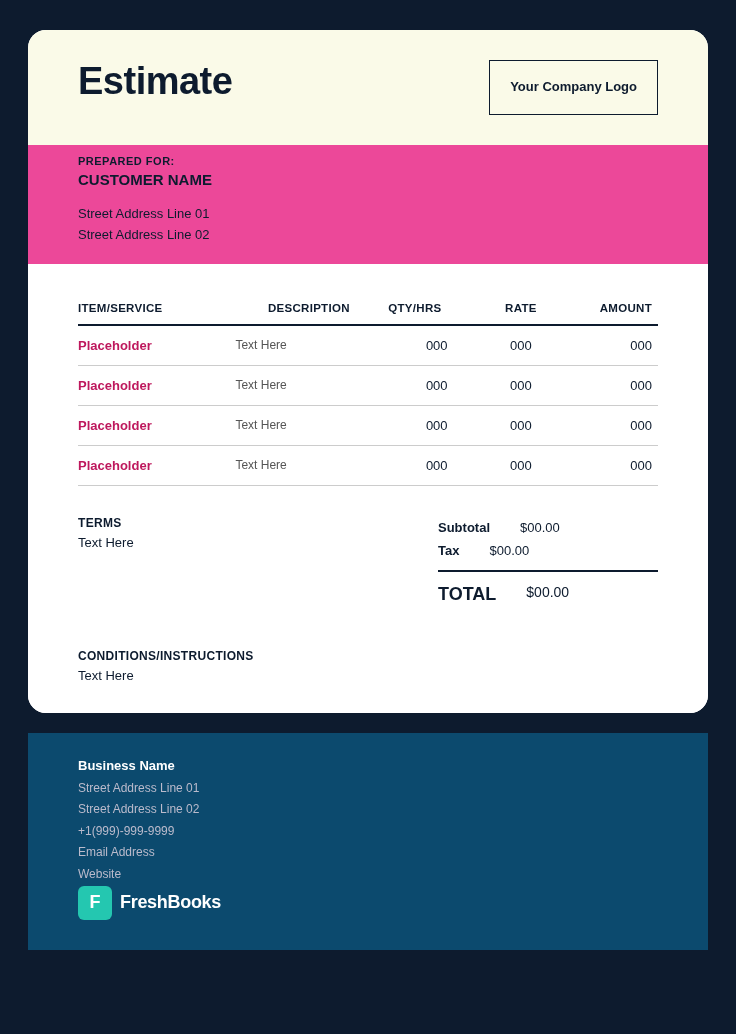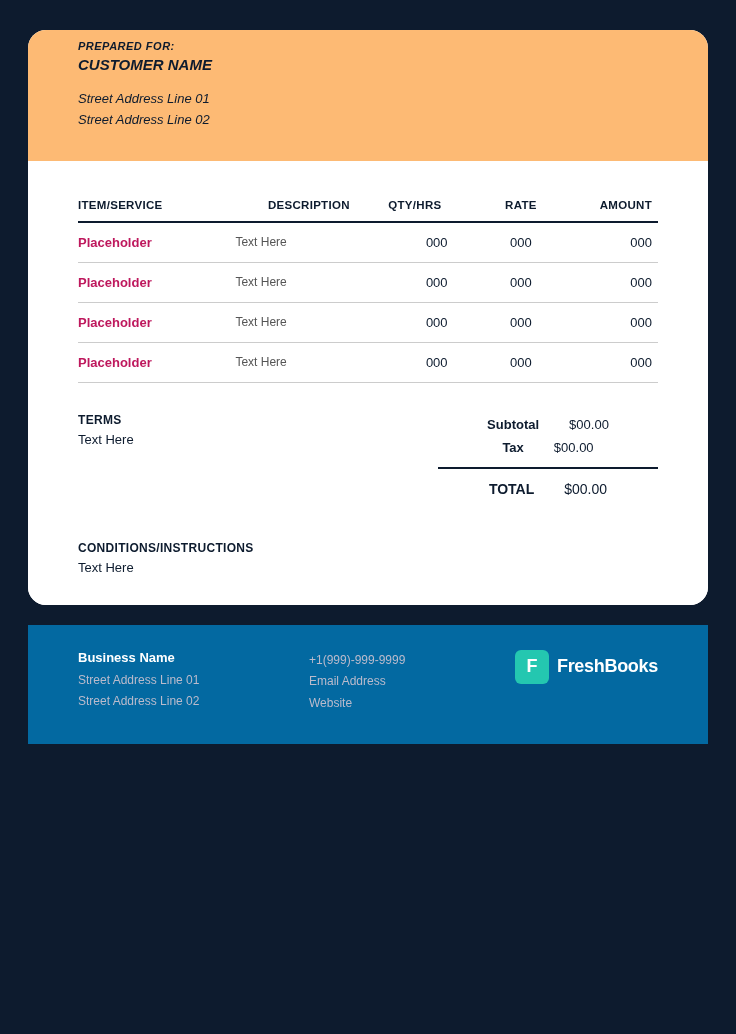--- a/index.html
+++ b/index.html
@@ -48,26 +48,25 @@
       line-height: 1.4;
       min-width: 100px;
       min-height: 55px;
       display: flex;
       align-items: center;
       justify-content: center;
     }
 
     
     .doc-info-section {
-      background-color: #fdba74;
-      padding: 10px 50px 30px 50px;
+      background-color: #ec4899;
+      padding: 10px 50px 18px 50px;
       display: flex;
       justify-content: space-between;
       align-items: flex-start;
-      font-style: italic;
     }
 
     .prepared-for-block {}
     .prepared-for-label {
       font-size: 11px;
       font-weight: 800;
       color: #0d1b2e;
       letter-spacing: 0.5px;
       margin-bottom: 4px;
     }
@@ -191,21 +190,21 @@
       font-size: 13px;
       color: #0d1b2e;
     }
 
     .totals-block {
       min-width: 220px;
     }
 
     .totals-row {
       display: flex;
-      justify-content: center;
+      justify-content: flex-start;
       padding: 4px 0;
       font-size: 13px;
       color: #0d1b2e;
     }
 
     .totals-row .t-label {
       font-weight: 700;
       color: #0d1b2e;
       margin-right: 30px;
     }
@@ -214,21 +213,21 @@
       color: #0d1b2e;
     }
 
     .totals-divider {
       border: none;
       border-top: 2px solid #0d1b2e;
       margin: 8px 0;
     }
 
     .totals-row.total-row .t-label {
-      font-size: 14px;
+      font-size: 18px;
       font-weight: 900;
     }
 
     .totals-row.total-row .t-value {
       font-size: 14px;
     }
 
     
     .conditions-block {
       margin-top: 10px;
@@ -242,27 +241,28 @@
       letter-spacing: 0.3px;
     }
 
     .conditions-text {
       font-size: 13px;
       color: #0d1b2e;
     }
 
     
     .page-footer {
-      background: #0369a1;
+      background: #0c4a6e;
       width: 680px;
       padding: 25px 50px 30px 50px;
       display: flex;
       justify-content: space-between;
       align-items: flex-start;
       margin-top: 20px;
+      flex-direction: column;
     }
 
     .footer-left {}
     .footer-business-name {
       font-size: 13px;
       font-weight: 800;
       color: #ffffff;
       margin-bottom: 5px;
     }
     .footer-address {
@@ -307,20 +307,28 @@
       font-size: 18px;
       font-weight: 800;
       letter-spacing: -0.3px;
     }
   </style>
 </head>
 <body>
 
 <div class="document-wrapper">
 
+  <div class="doc-header">
+    <div>
+      <h1 class="doc-title">Estimate</h1>
+    </div>
+    <div class="logo-box">
+      <span>Your Company Logo</span>
+    </div>
+  </div>
 
   <div class="doc-info-section">
     <div class="prepared-for-block">
       <div class="prepared-for-label">PREPARED FOR:</div>
       <div class="customer-name">CUSTOMER NAME</div>
       <div class="address-line">Street Address Line 01</div>
       <div class="address-line">Street Address Line 02</div>
     </div>
   </div>
 

